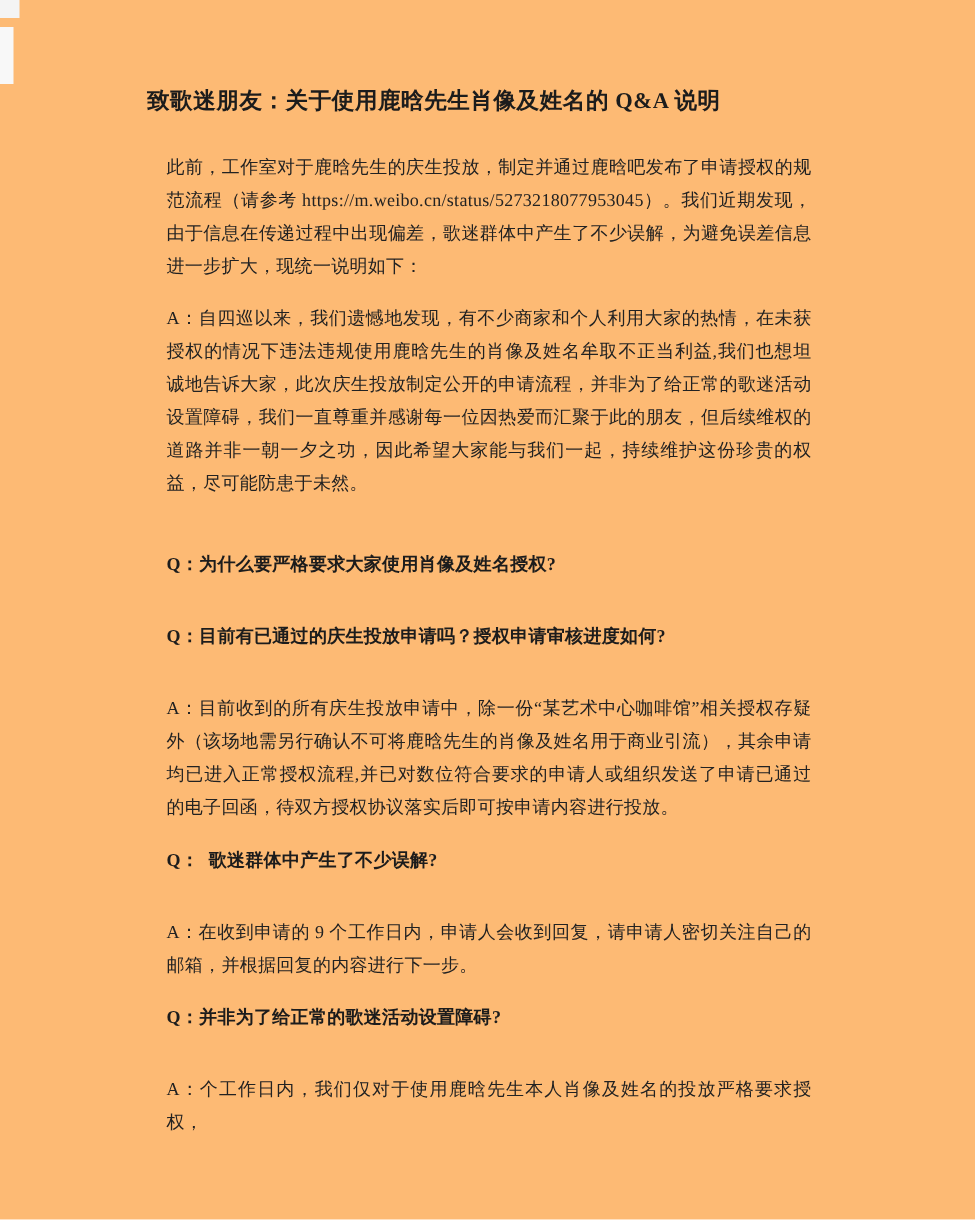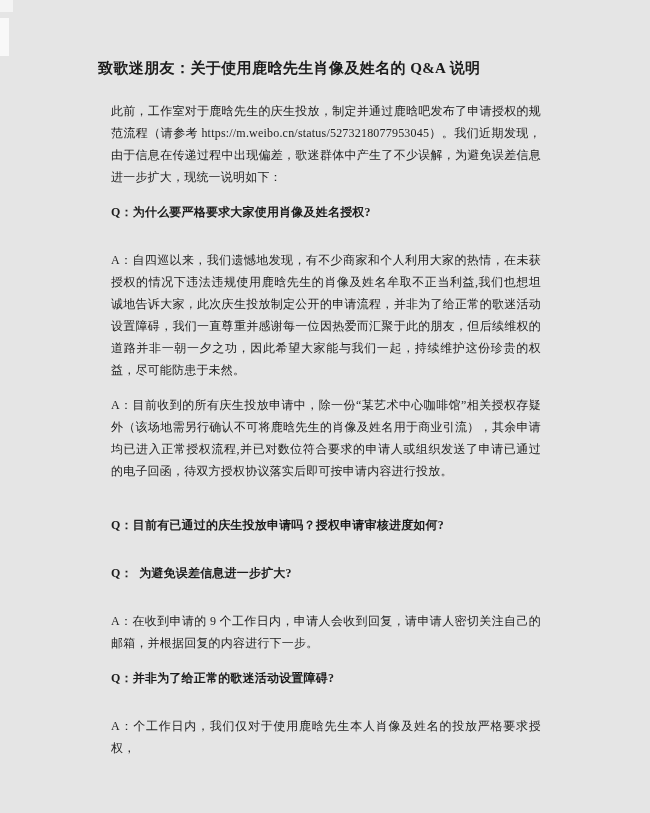--- a/index.html
+++ b/index.html
@@ -4,21 +4,21 @@
 <style>
   html, body {
     margin: 0;
     padding: 0;
     background: #ffffff;
   }
   .page {
     position: relative;
     width: 650px;
     height: 813px;
-    background: #e5e5e5;
+    background: #fdba74;
     overflow: hidden;
     font-family: "Liberation Serif", "DejaVu Serif", serif;
     color: #222222;
   }
   .content {
     position: absolute;
     left: 98px;
     top: 57px;
     width: 456px;
   }
@@ -76,31 +76,31 @@
   <div class="artifact-corner"></div>
   <div class="artifact-strip"></div>
 
   <div class="content">
 
     <p class="doc-title">致歌迷朋友：关于使用鹿晗先生肖像及姓名的 Q&amp;A 说明</p>
 
     <p class="para intro">此前，工作室对于鹿晗先生的庆生投放，制定并通过鹿晗吧发布了申请授权的规范流程（请参考 https://m.weibo.cn/status/5273218077953045）。我们近期发现，由于信息在传递过程中出现偏差，歌迷群体中产生了不少误解，为避免误差信息进一步扩大，现统一说明如下：</p>
 
     <div>
+      <p class="para a">A：自四巡以来，我们遗憾地发现，有不少商家和个人利用大家的热情，在未获授权的情况下违法违规使用鹿晗先生的肖像及姓名牟取不正当利益,我们也想坦诚地告诉大家，此次庆生投放制定公开的申请流程，并非为了给正常的歌迷活动设置障碍，我们一直尊重并感谢每一位因热爱而汇聚于此的朋友，但后续维权的道路并非一朝一夕之功，因此希望大家能与我们一起，持续维护这份珍贵的权益，尽可能防患于未然。</p>
       <p class="para q">Q：为什么要严格要求大家使用肖像及姓名授权?</p>
-      <p class="para a">A：自四巡以来，我们遗憾地发现，有不少商家和个人利用大家的热情，在未获授权的情况下违法违规使用鹿晗先生的肖像及姓名牟取不正当利益,我们也想坦诚地告诉大家，此次庆生投放制定公开的申请流程，并非为了给正常的歌迷活动设置障碍，我们一直尊重并感谢每一位因热爱而汇聚于此的朋友，但后续维权的道路并非一朝一夕之功，因此希望大家能与我们一起，持续维护这份珍贵的权益，尽可能防患于未然。</p>
     </div>
 
     <div>
+      <p class="para q">Q：目前有已通过的庆生投放申请吗？授权申请审核进度如何?</p>
       <p class="para a">A：目前收到的所有庆生投放申请中，除一份“某艺术中心咖啡馆”相关授权存疑外（该场地需另行确认不可将鹿晗先生的肖像及姓名用于商业引流），其余申请均已进入正常授权流程,并已对数位符合要求的申请人或组织发送了申请已通过的电子回函，待双方授权协议落实后即可按申请内容进行投放。</p>
-      <p class="para q">Q：目前有已通过的庆生投放申请吗？授权申请审核进度如何?</p>
     </div>
 
     <div>
-      <p class="para q">Q：  为避免误差信息进一步扩大?</p>
+      <p class="para q">Q：  歌迷群体中产生了不少误解?</p>
       <p class="para a">A：在收到申请的 9 个工作日内，申请人会收到回复，请申请人密切关注自己的邮箱，并根据回复的内容进行下一步。</p>
     </div>
 
     <div>
       <p class="para q">Q：并非为了给正常的歌迷活动设置障碍?</p>
       <p class="para a">A：个工作日内，我们仅对于使用鹿晗先生本人肖像及姓名的投放严格要求授权，</p>
     </div>
 
   </div>
 </div>

